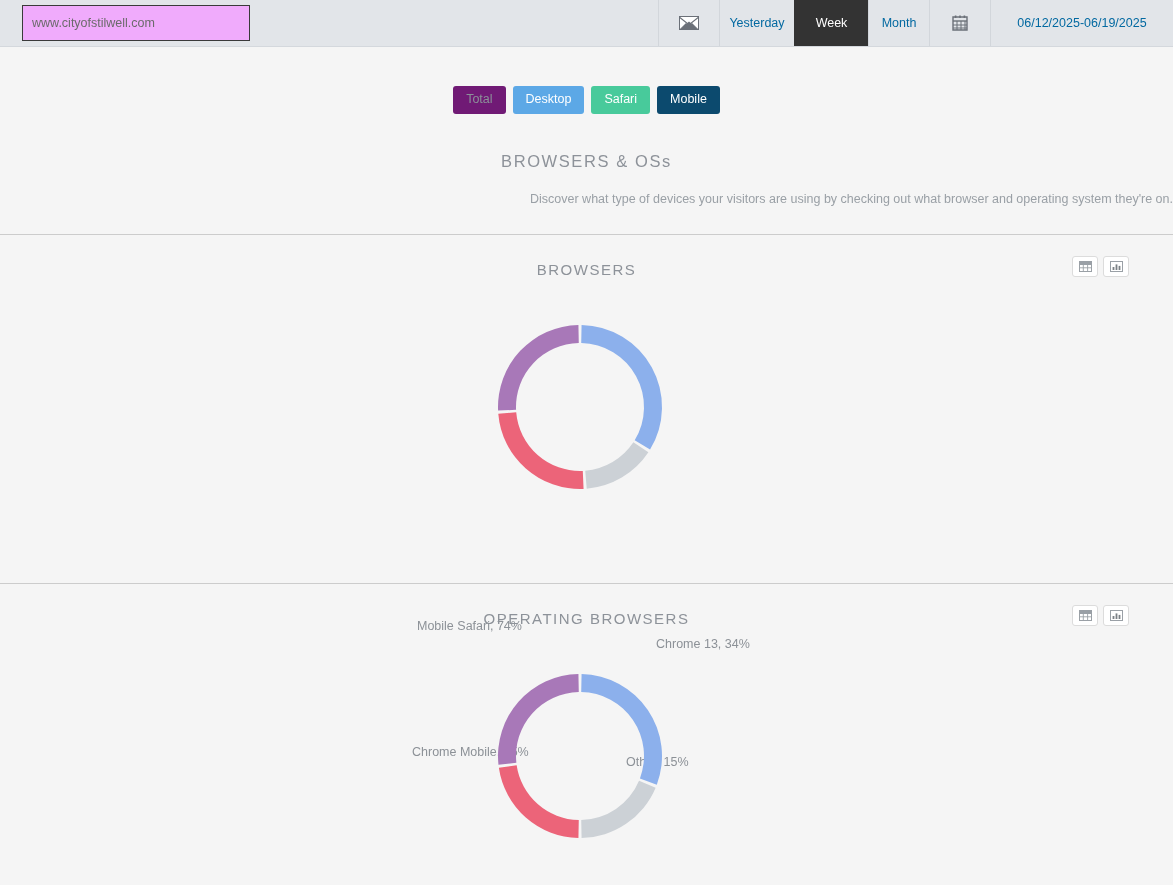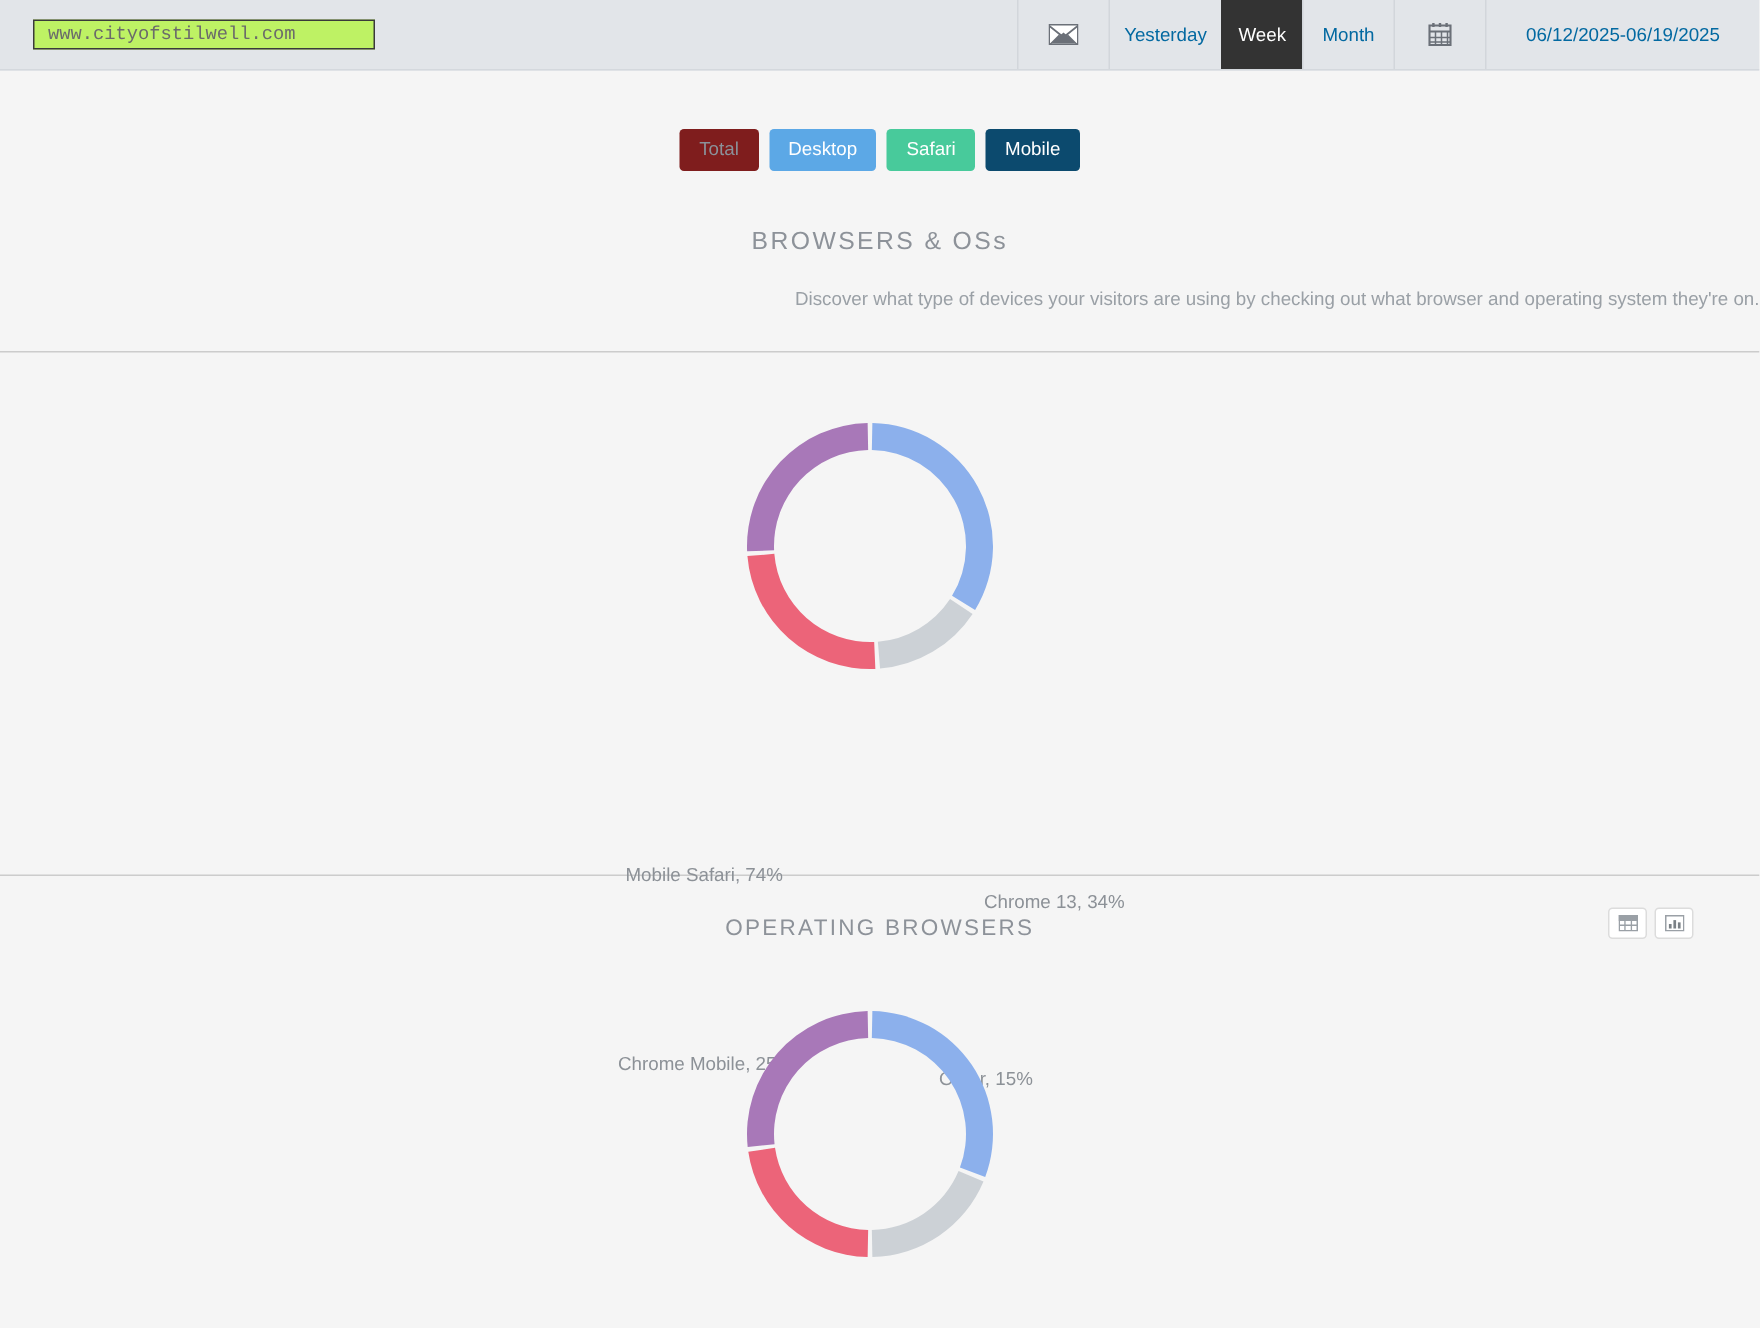--- a/index.html
+++ b/index.html
@@ -27,46 +27,46 @@
     box-sizing: border-box;
   }
   .topbar-left {
     flex: 1 1 auto;
     display: flex;
     align-items: center;
     padding-left: 22px;
   }
   .url-input {
     width: 228px;
-    height: 20px;
+    height: 36px;
     box-sizing: border-box;
     border: 1px solid #3a3a3a;
-    background: #bef264;
+    background: #f0abfc;
     color: #6b6b6b;
-    font-family: Liberation Mono, monospace;
+    font-family: Liberation Sans, sans-serif;
     font-size: 12.5px;
     padding: 0 9px;
     outline: none;
     border-radius: 0;
   }
   .topbar-cell {
     display: flex;
     align-items: center;
     justify-content: center;
     border-left: 1px solid #d2d6db;
     font-size: 12.5px;
     color: #0369a1;
     box-sizing: border-box;
     height: 100%;
     cursor: pointer;
     user-select: none;
   }
   .cell-mail  { width: 61px; }
   .cell-yest  { width: 75px; }
-  .cell-week  { width: 54px; background: #333333; color: #ffffff; border-left-color: #333333; }
+  .cell-week  { width: 74px; background: #333333; color: #ffffff; border-left-color: #333333; }
   .cell-month { width: 61px; }
   .cell-cal   { width: 61px; }
   .cell-range { width: 183px; font-size: 12.5px; text-align: center; }
 
   .icon-mail {
     display: block;
     width: 20px;
     height: 14px;
   }
   .icon-cal {
@@ -84,21 +84,21 @@
   }
   .pill {
     font-size: 12.5px;
     line-height: 1;
     padding: 7px 13px 8px;
     border-radius: 3px;
     cursor: pointer;
     user-select: none;
     white-space: nowrap;
   }
-  .pill-total   { background: #7f1d1d; color: #8b9199; }
+  .pill-total   { background: #701a75; color: #8b9199; }
   .pill-desktop { background: #5ca8e6; color: #ffffff; }
   .pill-tablet  { background: #48ca9b; color: #ffffff; }
   .pill-mobile  { background: #0c4a6e; color: #ffffff; }
 
   
   .page-title {
     text-align: center;
     font-size: 16.5px;
     letter-spacing: 1.6px;
     color: #8d9299;
@@ -219,20 +219,44 @@
   <div class="pill pill-tablet">Safari</div>
   <div class="pill pill-mobile">Mobile</div>
 </div>
 
 <h1 class="page-title">BROWSERS &amp; OSs</h1>
 <div class="page-sub">Discover what type of devices your visitors are using by checking out what browser and operating system they're on.</div>
 
 <div class="divider"></div>
 
 <div class="panel">
+  <div class="panel-head">
+    <h2 class="panel-title">BROWSERS</h2>
+    <div class="view-toggle">
+      <div class="toggle-btn">
+        <span>
+          <svg width="13" height="11" viewBox="0 0 13 11">
+            <rect x="0.5" y="0.5" width="12" height="10" fill="none" stroke="#9aa0a6"></rect>
+            <rect x="0.5" y="0.5" width="12" height="3" fill="#9aa0a6" stroke="#9aa0a6"></rect>
+            <path d="M4.3 0.5 v10 M8.6 0.5 v10 M0.5 6.8 h12" stroke="#9aa0a6" stroke-width="0.9"></path>
+          </svg>
+        </span>
+      </div>
+      <div class="toggle-btn">
+        <span>
+          <svg width="13" height="11" viewBox="0 0 13 11">
+            <rect x="0.5" y="0.5" width="12" height="10" fill="none" stroke="#9aa0a6"></rect>
+            <rect x="2.6" y="6" width="1.8" height="3" fill="#7b8186"></rect>
+            <rect x="5.6" y="3.4" width="1.8" height="5.6" fill="#7b8186"></rect>
+            <rect x="8.6" y="4.9" width="1.8" height="4.1" fill="#7b8186"></rect>
+          </svg>
+        </span>
+      </div>
+    </div>
+  </div>
 
   <div class="chart-area">
     <svg class="donut-svg" width="1173" height="280" viewBox="0 0 1173 280">
       <g id="browsers-donut">
           <path d="M 581.5741902767745 47.01511160602517 A 82 82 0 0 1 650.0656240708902 171.6005671741198 L 634.6853651284997 162.2492231602886 A 64 64 0 0 0 581.2286363135802 65.01179442421477 Z" fill="#8cb0ec"></path>
           <path d="M 648.3786374095077 174.25883279558877 A 82 82 0 0 1 586.7189577076633 210.724265719079 L 585.2440645523226 192.78479275635434 A 64 64 0 0 0 633.3686926122988 164.32396705997172 Z" fill="#ccd1d6"></path>
           <path d="M 583.5767897639575 210.92195416971234 A 82 82 0 0 1 498.27573428092103 135.71895770766346 L 516.2152072436456 134.2440645523227 A 64 64 0 0 0 582.7916407913815 192.9390861812389 Z" fill="#ec6479"></path>
           <path d="M 498.0780458302877 132.57678976395755 A 82 82 0 0 1 578.4258097232254 47.01511160602517 L 578.7713636864198 65.01179442421477 A 64 64 0 0 0 516.0609138187612 131.7916407913815 Z" fill="#a878b8"></path>
         </g>
     </svg>

